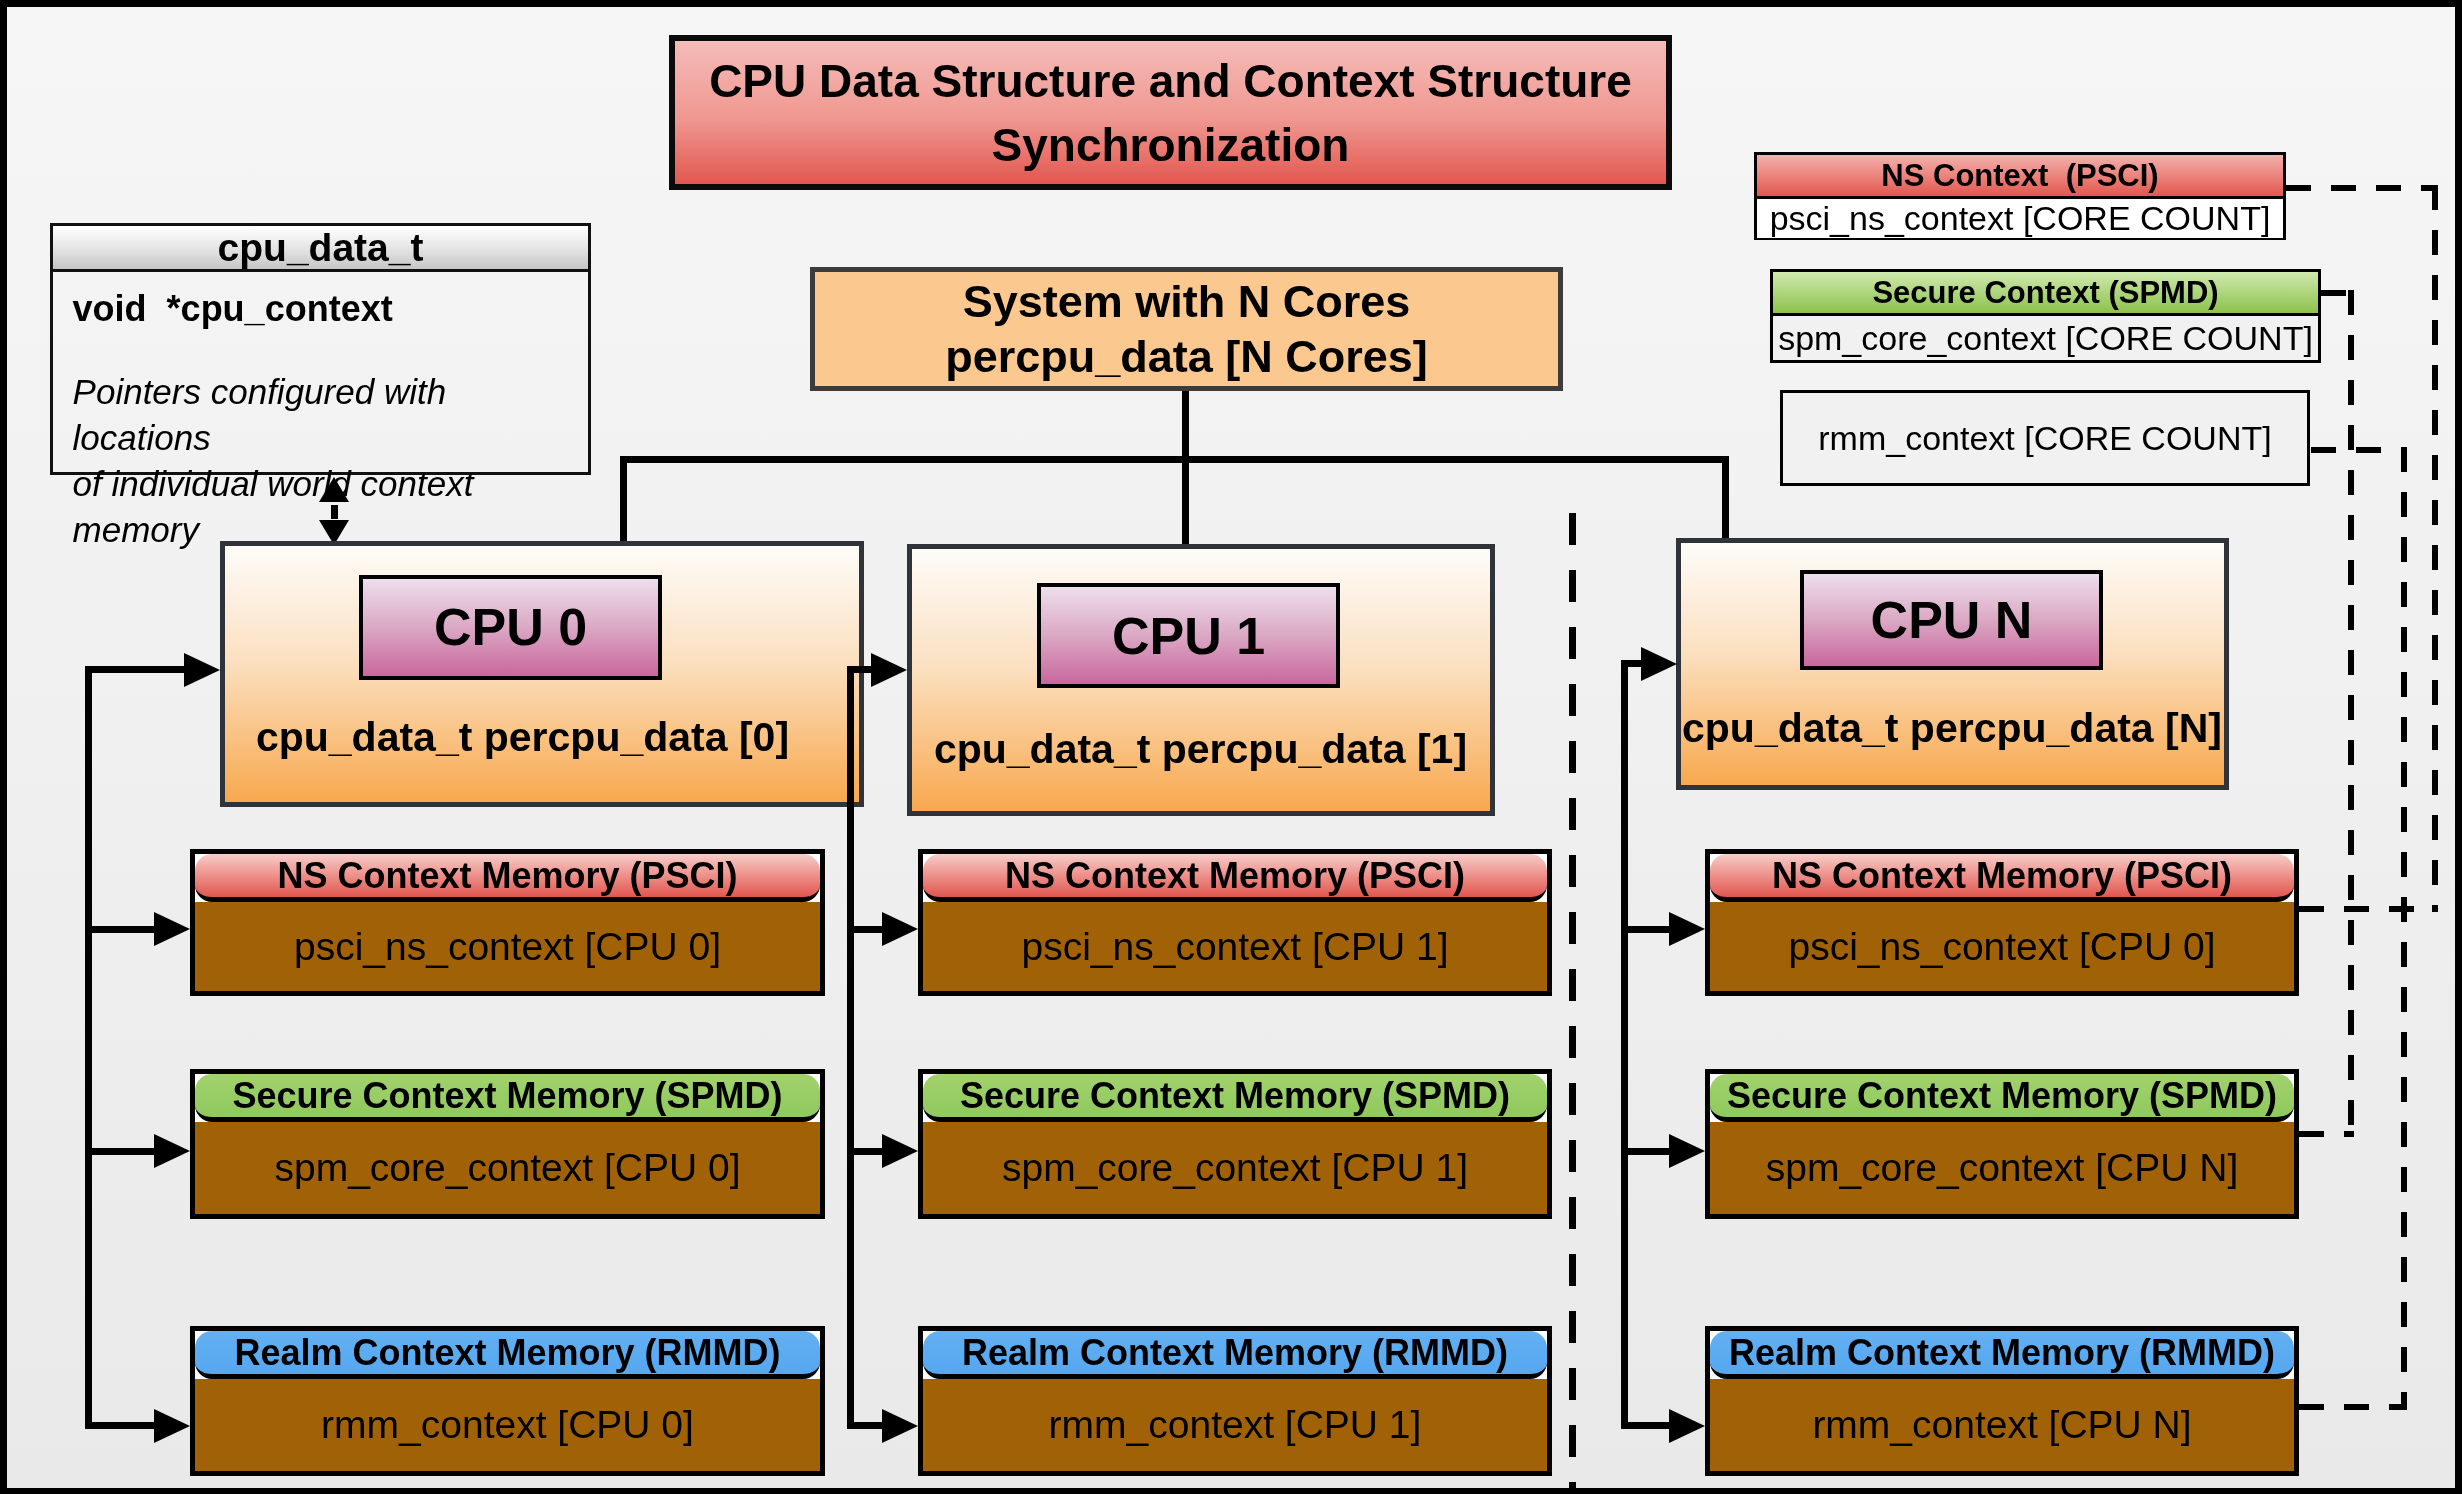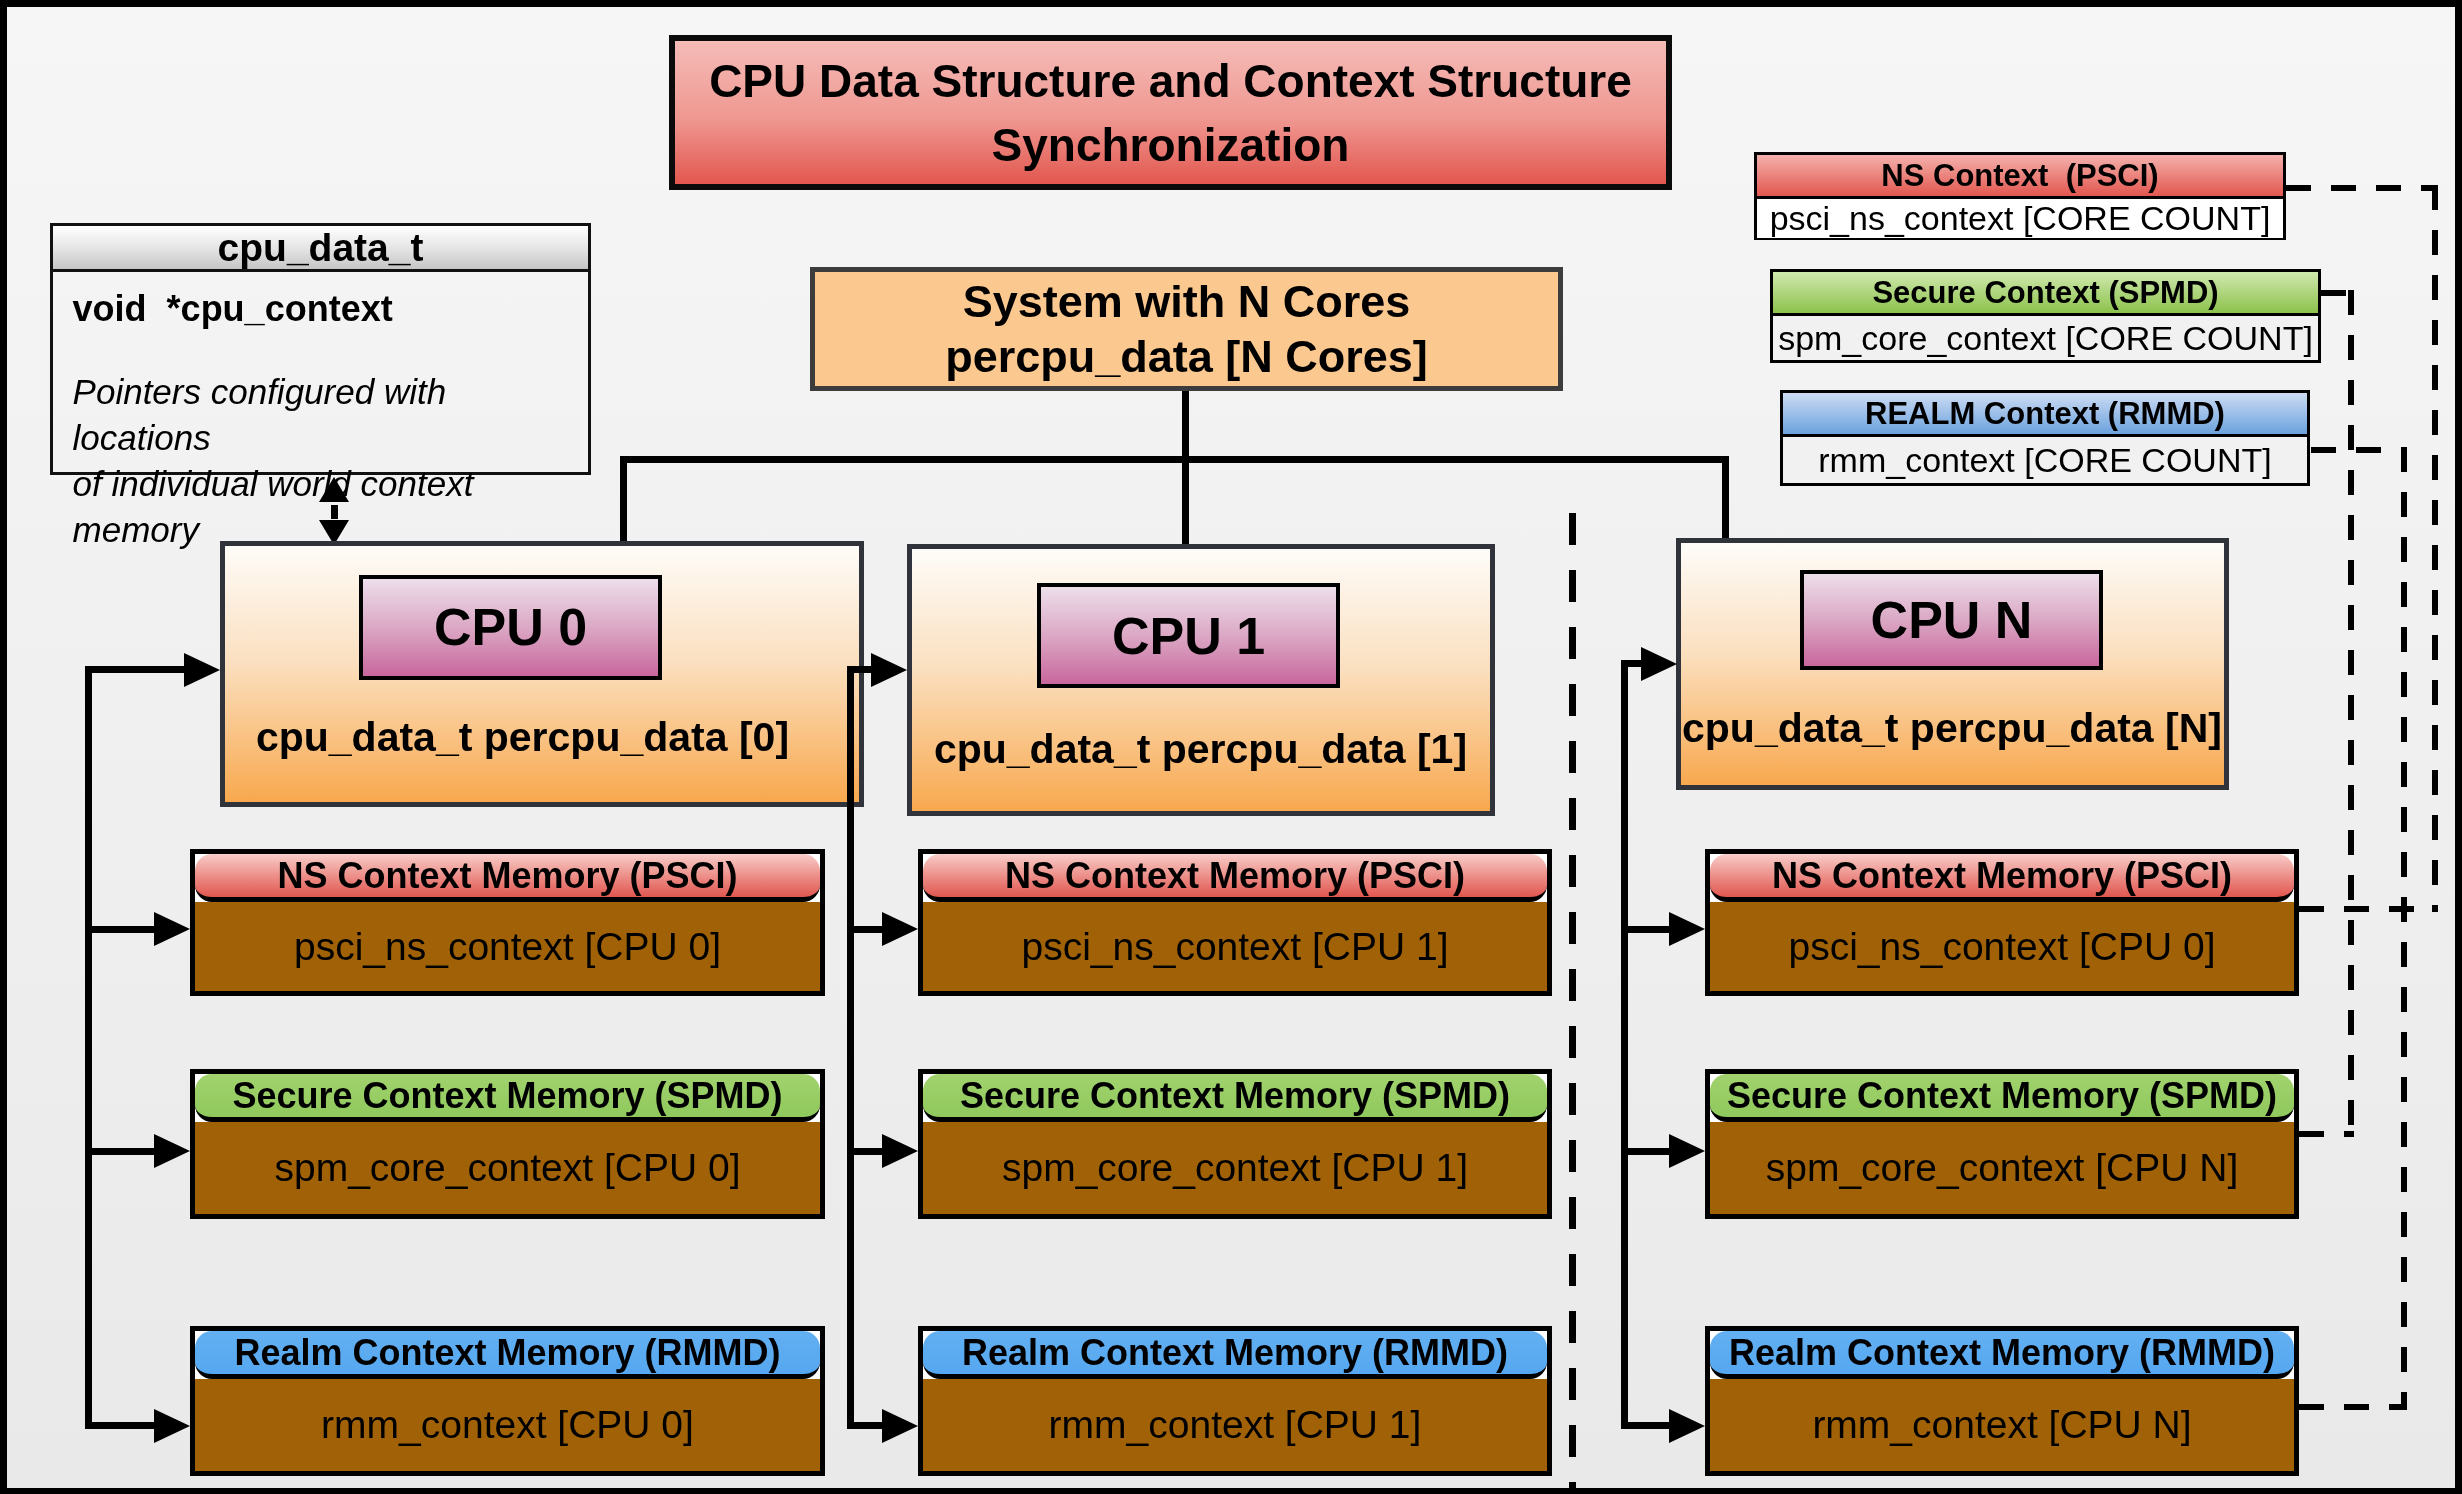--- a/index.html
+++ b/index.html
@@ -201,21 +201,20 @@
 
   <div class="abs leg-box" style="left:1747px;top:145px;width:532px;height:88px;">
     <div class="leg-header leg-hdr-ns flexc ws-pre">NS Context  (PSCI)</div>
     <div class="leg-body leg-body-white flexc">psci_ns_context [CORE COUNT]</div>
   </div>
   <div class="abs leg-box" style="left:1763px;top:262px;width:551px;height:94px;">
     <div class="leg-header leg-hdr-secure flexc">Secure Context (SPMD)</div>
     <div class="leg-body leg-body-gray flexc">spm_core_context [CORE COUNT]</div>
   </div>
   <div class="abs leg-box" style="left:1773px;top:383px;width:530px;height:96px;">
-    <div class="leg-header leg-hdr-realm flexc">REALM Context (RMMD)</div>
     <div class="leg-body leg-body-gray flexc">rmm_context [CORE COUNT]</div>
   </div>
 
   <div class="dash-h" style="left:2279px;top:178px;width:152px;"></div>
   <div class="dash-v" style="left:2425px;top:178px;height:727px;"></div>
   <div class="dash-h" style="left:2292px;top:899px;width:139px;"></div>
 
   <div class="dash-h" style="left:2314px;top:283px;width:34px;"></div>
   <div class="dash-v" style="left:2341px;top:283px;height:848px;"></div>
   <div class="dash-h" style="left:2292px;top:1124px;width:55px;"></div>

